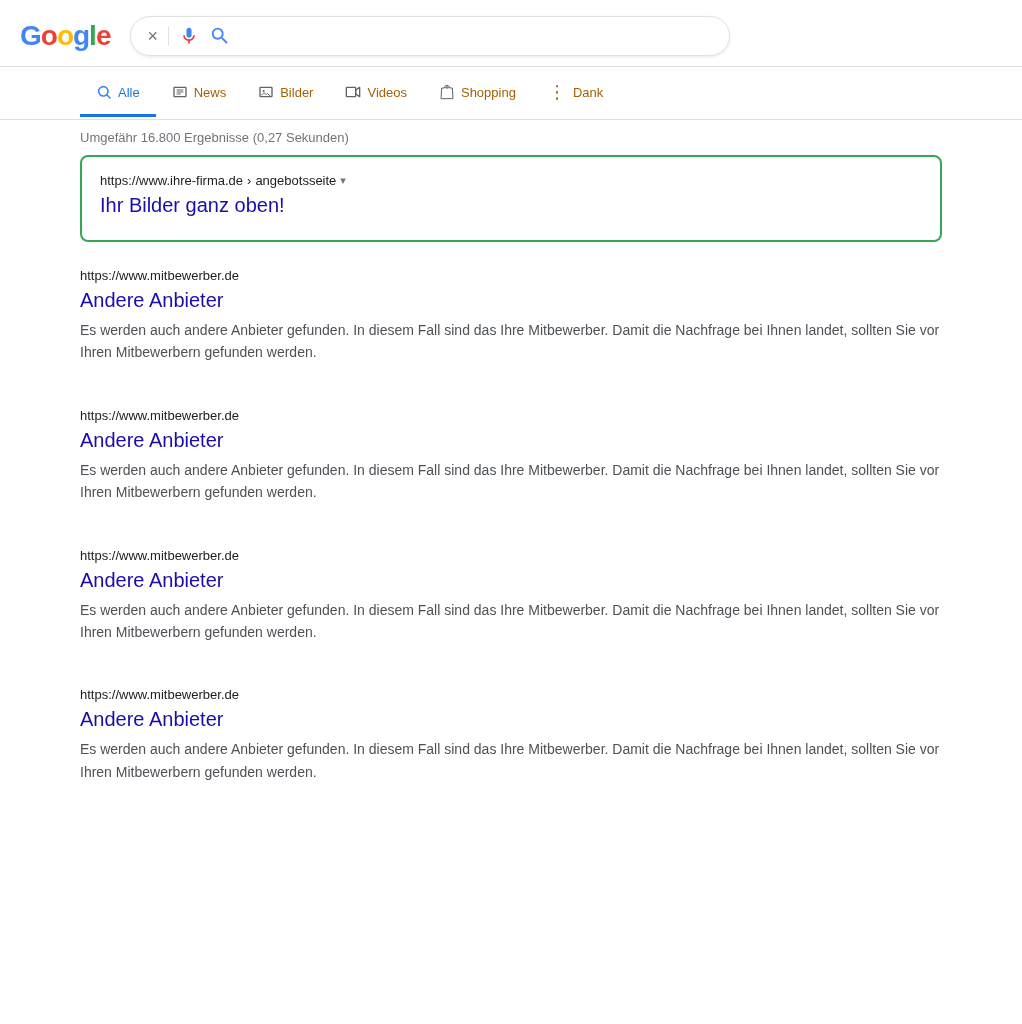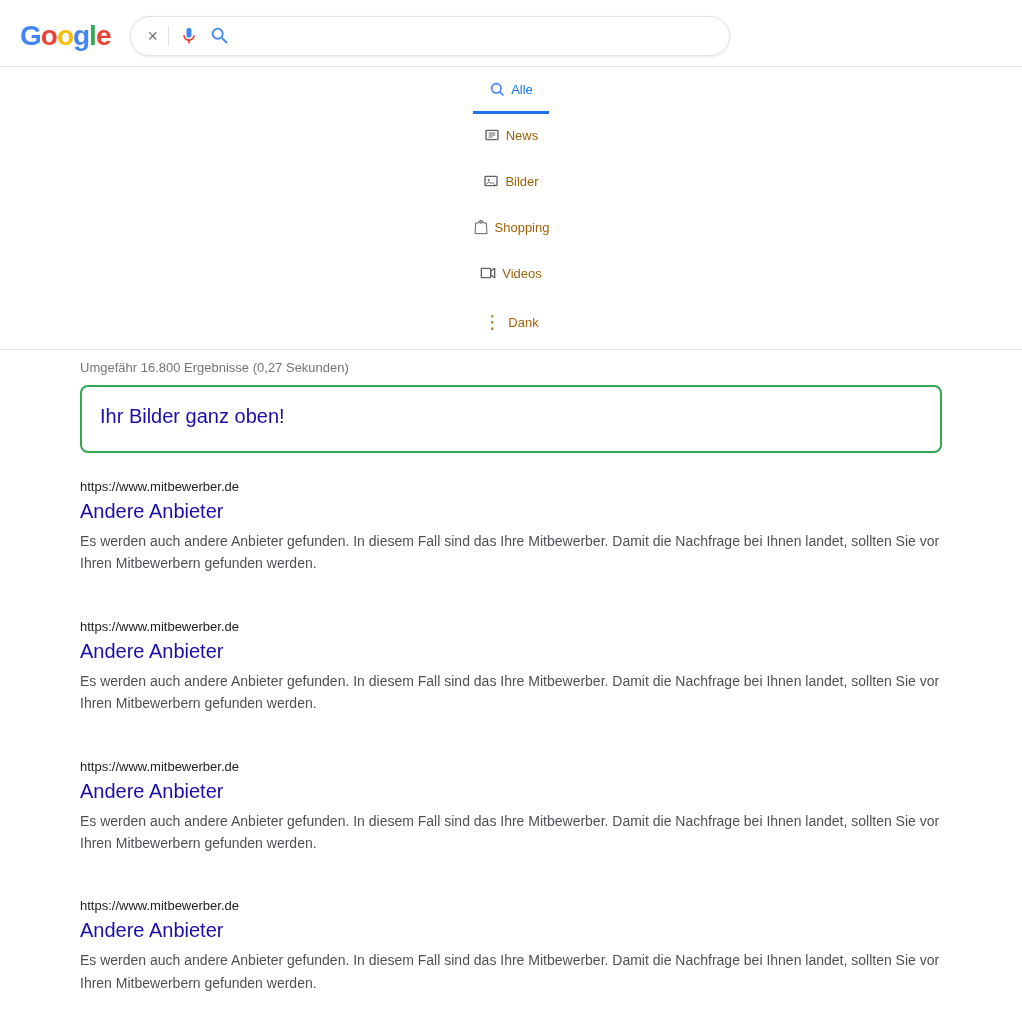--- a/index.html
+++ b/index.html
@@ -78,21 +78,20 @@
       color: #4285F4;
     }
 
     
     .tabs {
       display: flex;
       align-items: center;
       padding: 0 80px;
       border-bottom: 1px solid #e0e0e0;
       gap: 0;
-      flex-direction: column;
     }
     .tab {
       display: flex;
       align-items: center;
       gap: 6px;
       padding: 14px 16px;
       font-size: 13px;
       color: #a16207;
       cursor: pointer;
       border-bottom: 3px solid transparent;
@@ -219,44 +218,50 @@
   <div class="tab">
     <svg width="16" height="16" viewBox="0 0 24 24">
       <rect x="3" y="5" width="18" height="14" rx="1" fill="none" stroke="#5f6368" stroke-width="2"></rect>
       <circle cx="8.5" cy="10.5" r="1.5" fill="#5f6368"></circle>
       <path d="M5 17l4-4 3 3 2-2 5 5" fill="none" stroke="#5f6368" stroke-width="1.5"></path>
     </svg>
     <span>Bilder</span>
   </div>
   <div class="tab">
     <svg width="16" height="16" viewBox="0 0 24 24">
-      <path d="M12 2C9.8 2 8 3.8 8 6H4l-1 16h18l-1-16h-4c0-2.2-1.8-4-4-4zm0 2c1.1 0 2 .9 2 2H10c0-1.1.9-2 2-2z" fill="none" stroke="#5f6368" stroke-width="1.5"></path>
-    </svg>
-    <span>Shopping</span>
-  </div>
-  <div class="tab">
-    <svg width="16" height="16" viewBox="0 0 24 24">
       <rect x="2" y="5" width="14" height="14" rx="1" fill="none" stroke="#5f6368" stroke-width="2"></rect>
       <polygon points="22,5 16,9 16,15 22,19" fill="none" stroke="#5f6368" stroke-width="2" stroke-linejoin="round"></polygon>
     </svg>
     <span>Videos</span>
   </div>
   <div class="tab">
+    <svg width="16" height="16" viewBox="0 0 24 24">
+      <path d="M12 2C9.8 2 8 3.8 8 6H4l-1 16h18l-1-16h-4c0-2.2-1.8-4-4-4zm0 2c1.1 0 2 .9 2 2H10c0-1.1.9-2 2-2z" fill="none" stroke="#5f6368" stroke-width="1.5"></path>
+    </svg>
+    <span>Shopping</span>
+  </div>
+  <div class="tab">
     <span class="tab-more">⋮</span>
     <span>Dank</span>
   </div>
 </div>
 
 <div class="results-info">
   <span>Umgefähr 16.800 Ergebnisse (0,27 Sekunden)</span>
 </div>
 
 <div class="results">
 
   <div class="result-item highlighted">
+    <div class="result-url">
+      <span class="result-url-text">https://www.ihre-firma.de</span>
+      <span> › </span>
+      <span>angebotsseite</span>
+      <span class="result-url-arrow"> ▾</span>
+    </div>
     <a class="result-title">Ihr Bilder ganz oben!</a>
   </div>
 
   <div id="competitor-results-container">
       <div class="result-item competitor-block">
     <div class="result-url">
       <span class="result-url-text">https://www.mitbewerber.de</span>
     </div>
     <a class="result-title">Andere Anbieter</a>
     <div class="result-snippet">Es werden auch andere Anbieter gefunden. In diesem Fall sind das Ihre Mitbewerber. Damit die Nachfrage bei Ihnen landet, sollten Sie vor Ihren Mitbewerbern gefunden werden.</div>

